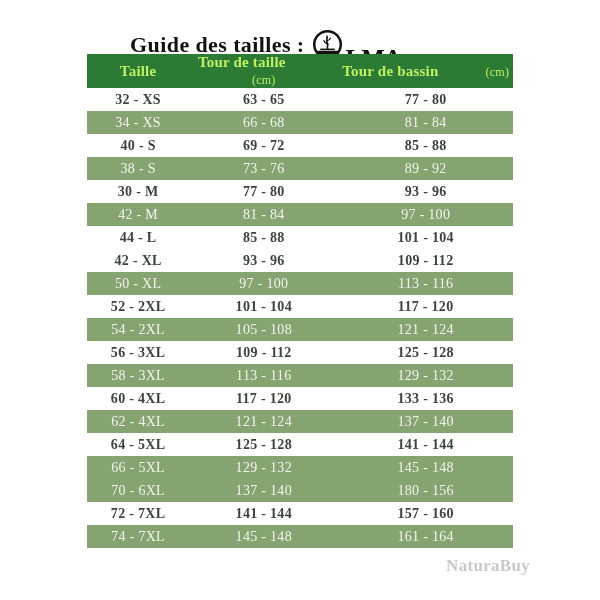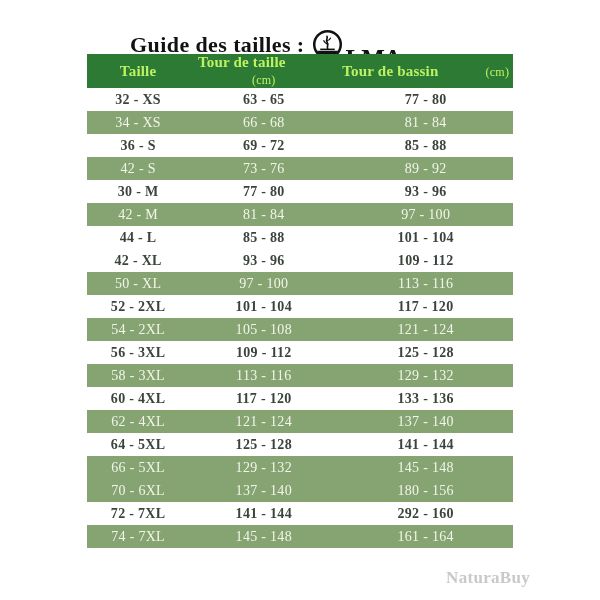--- a/index.html
+++ b/index.html
@@ -46,21 +46,21 @@
   }
   .size-table th .unit { font-size:12px; font-weight:400;margin-left:44px; }
   .size-table td {
     height:23px; text-align:center; font-size:14px; padding:0;
     letter-spacing:0.3px;
   }
   .size-table tr.plain td { background:#ffffff; color:#3b443c; font-weight:700; }
   .size-table tr.alt   td { background:#85a471; color:#f2f5ea; font-weight:400; }
   
   .watermark {
-    position:absolute; right:18px; bottom:12px;
+    position:absolute; right:18px; bottom:24px;
     font-size:17px; font-weight:600; color:#c9c9c9; letter-spacing:0.3px;
   }
 </style>
 </head>
 <body>
 
 <div class="page">
 
   <div class="header-bar">
     <span class="page-title">Guide des tailles :</span>
@@ -100,26 +100,26 @@
           <td>32 - XS</td>
           <td>63 - 65</td>
           <td>77 - 80</td>
         </tr>
         <tr class="alt">
           <td>34 - XS</td>
           <td>66 - 68</td>
           <td>81 - 84</td>
         </tr>
         <tr class="plain">
-          <td>36 - S</td>
+          <td>40 - S</td>
           <td>69 - 72</td>
           <td>85 - 88</td>
         </tr>
         <tr class="alt">
-          <td>42 - S</td>
+          <td>38 - S</td>
           <td>73 - 76</td>
           <td>89 - 92</td>
         </tr>
         <tr class="plain">
           <td>30 - M</td>
           <td>77 - 80</td>
           <td>93 - 96</td>
         </tr>
         <tr class="alt">
           <td>42 - M</td>
@@ -182,21 +182,21 @@
           <td>145 - 148</td>
         </tr>
         <tr class="alt">
           <td>70 - 6XL</td>
           <td>137 - 140</td>
           <td>180 - 156</td>
         </tr>
         <tr class="plain">
           <td>72 - 7XL</td>
           <td>141 - 144</td>
-          <td>292 - 160</td>
+          <td>157 - 160</td>
         </tr>
         <tr class="alt">
           <td>74 - 7XL</td>
           <td>145 - 148</td>
           <td>161 - 164</td>
         </tr>
       </tbody>
   </table>
 
   <div class="watermark">NaturaBuy</div>

